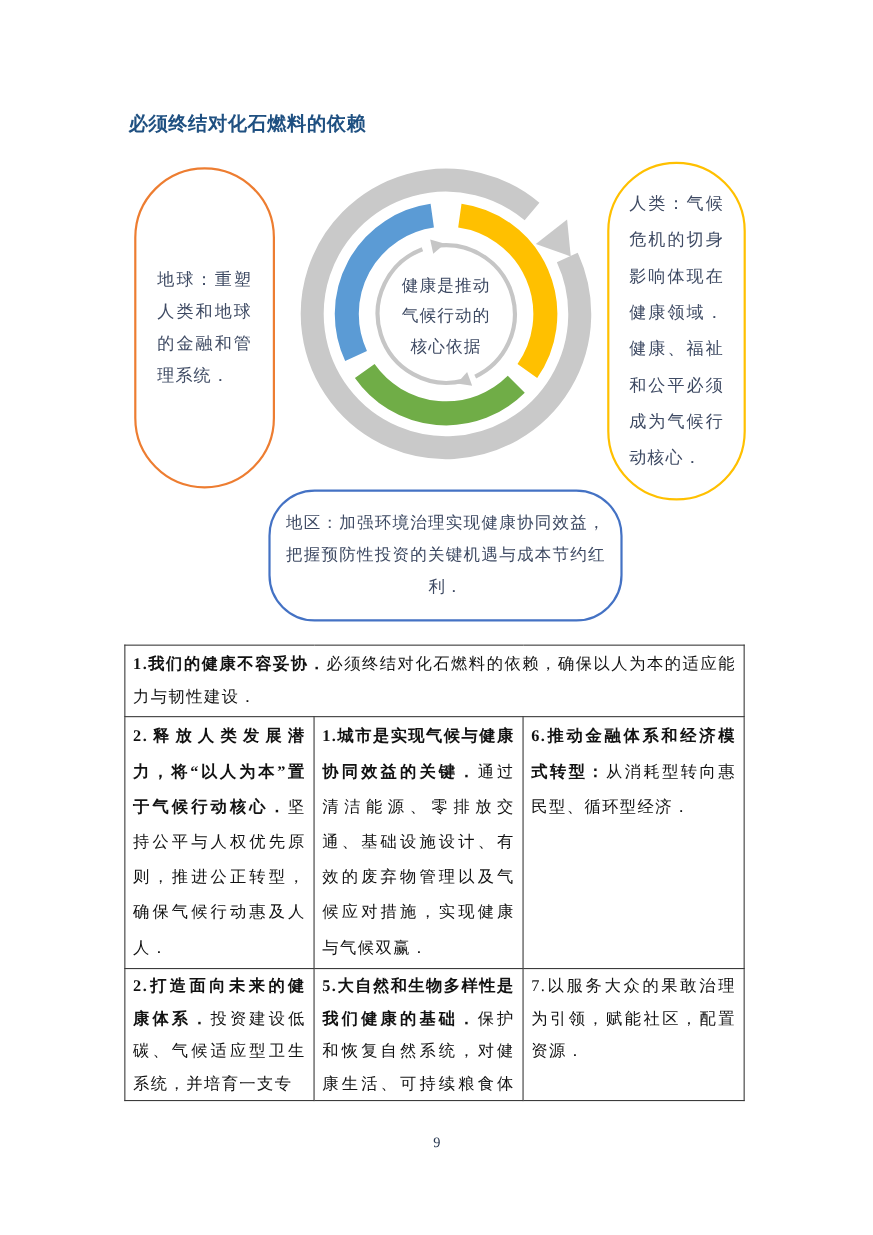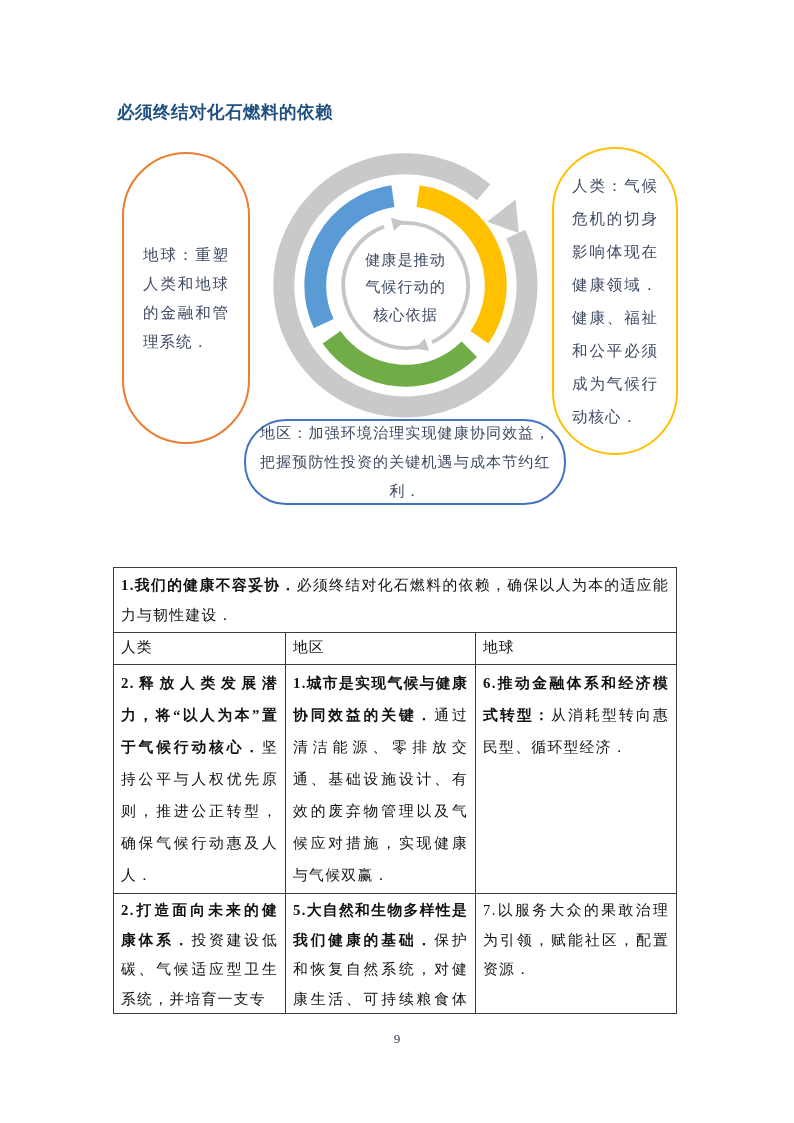--- a/index.html
+++ b/index.html
@@ -24,29 +24,29 @@
     left:122px; top:152px; width:128px; height:292px;
     border:2.5px solid #ED7D31; border-radius:64px; padding:0 19px;
     font-size:15.5px; line-height:29px; letter-spacing:1px;
   }
   .pill-people {
     left:552px; top:147px; width:126px; height:308px;
     border:2.5px solid #FFC000; border-radius:63px; padding:0 18px;
     font-size:15.5px; line-height:33px; letter-spacing:1px;
   }
   .pill-place {
-    left:244px; top:419px; width:322px; height:86px;
+    left:244px; top:445px; width:322px; height:120px;
     border:2.5px solid #4472C4; border-radius:42px; padding:0 14px;
     font-size:15px; line-height:29px; letter-spacing:0.5px;
   }
   .pill-place .txt { text-align:justify; text-align-last:center; }
   .center-label { font-size:16px; fill:#3E4A63; letter-spacing:1px; }
   
   table.grid {
-    position:absolute; left:113px; top:567px; width:563px;
+    position:absolute; left:113px; top:586px; width:563px;
     border-collapse:collapse; table-layout:fixed;
     font-size:14.8px; color:#121212;
   }
   table.grid td {
     border:1.5px solid #3b3b3b; vertical-align:top;
     padding:2px 7px; text-align:justify; text-justify:inter-character;
     letter-spacing:1.3px;
   }
   tr.r-intro td { line-height:30px; height:60px; }
   tr.r-head td  { line-height:24px; height:27px; letter-spacing:1px; }
@@ -100,25 +100,20 @@
         <col style="width:172px">
         <col style="width:190px">
         <col style="width:201px">
       </colgroup>
     <tbody>
         <tr class="r-intro">
       <td colspan="3">
         <span class="b">1.我们的健康不容妥协．</span><span>必须终结对化石燃料的依赖，确保以人为本的适应能力与韧性建设．</span>
       </td>
     </tr>
-    <tr class="r-head">
-      <td>人类</td>
-      <td>地区</td>
-      <td>地球</td>
-    </tr>
     <tr class="r-a">
       <td>
         <span class="b">2.释放人类发展潜力，将“以人为本”置于气候行动核心．</span><span>坚持公平与人权优先原则，推进公正转型，确保气候行动惠及人人．</span>
       </td>
       <td>
         <span class="b">1.城市是实现气候与健康协同效益的关键．</span><span>通过清洁能源、零排放交通、基础设施设计、有效的废弃物管理以及气候应对措施，实现健康与气候双赢．</span>
       </td>
       <td>
         <span class="b">6.推动金融体系和经济模式转型：</span><span>从消耗型转向惠民型、循环型经济．</span>
       </td>

